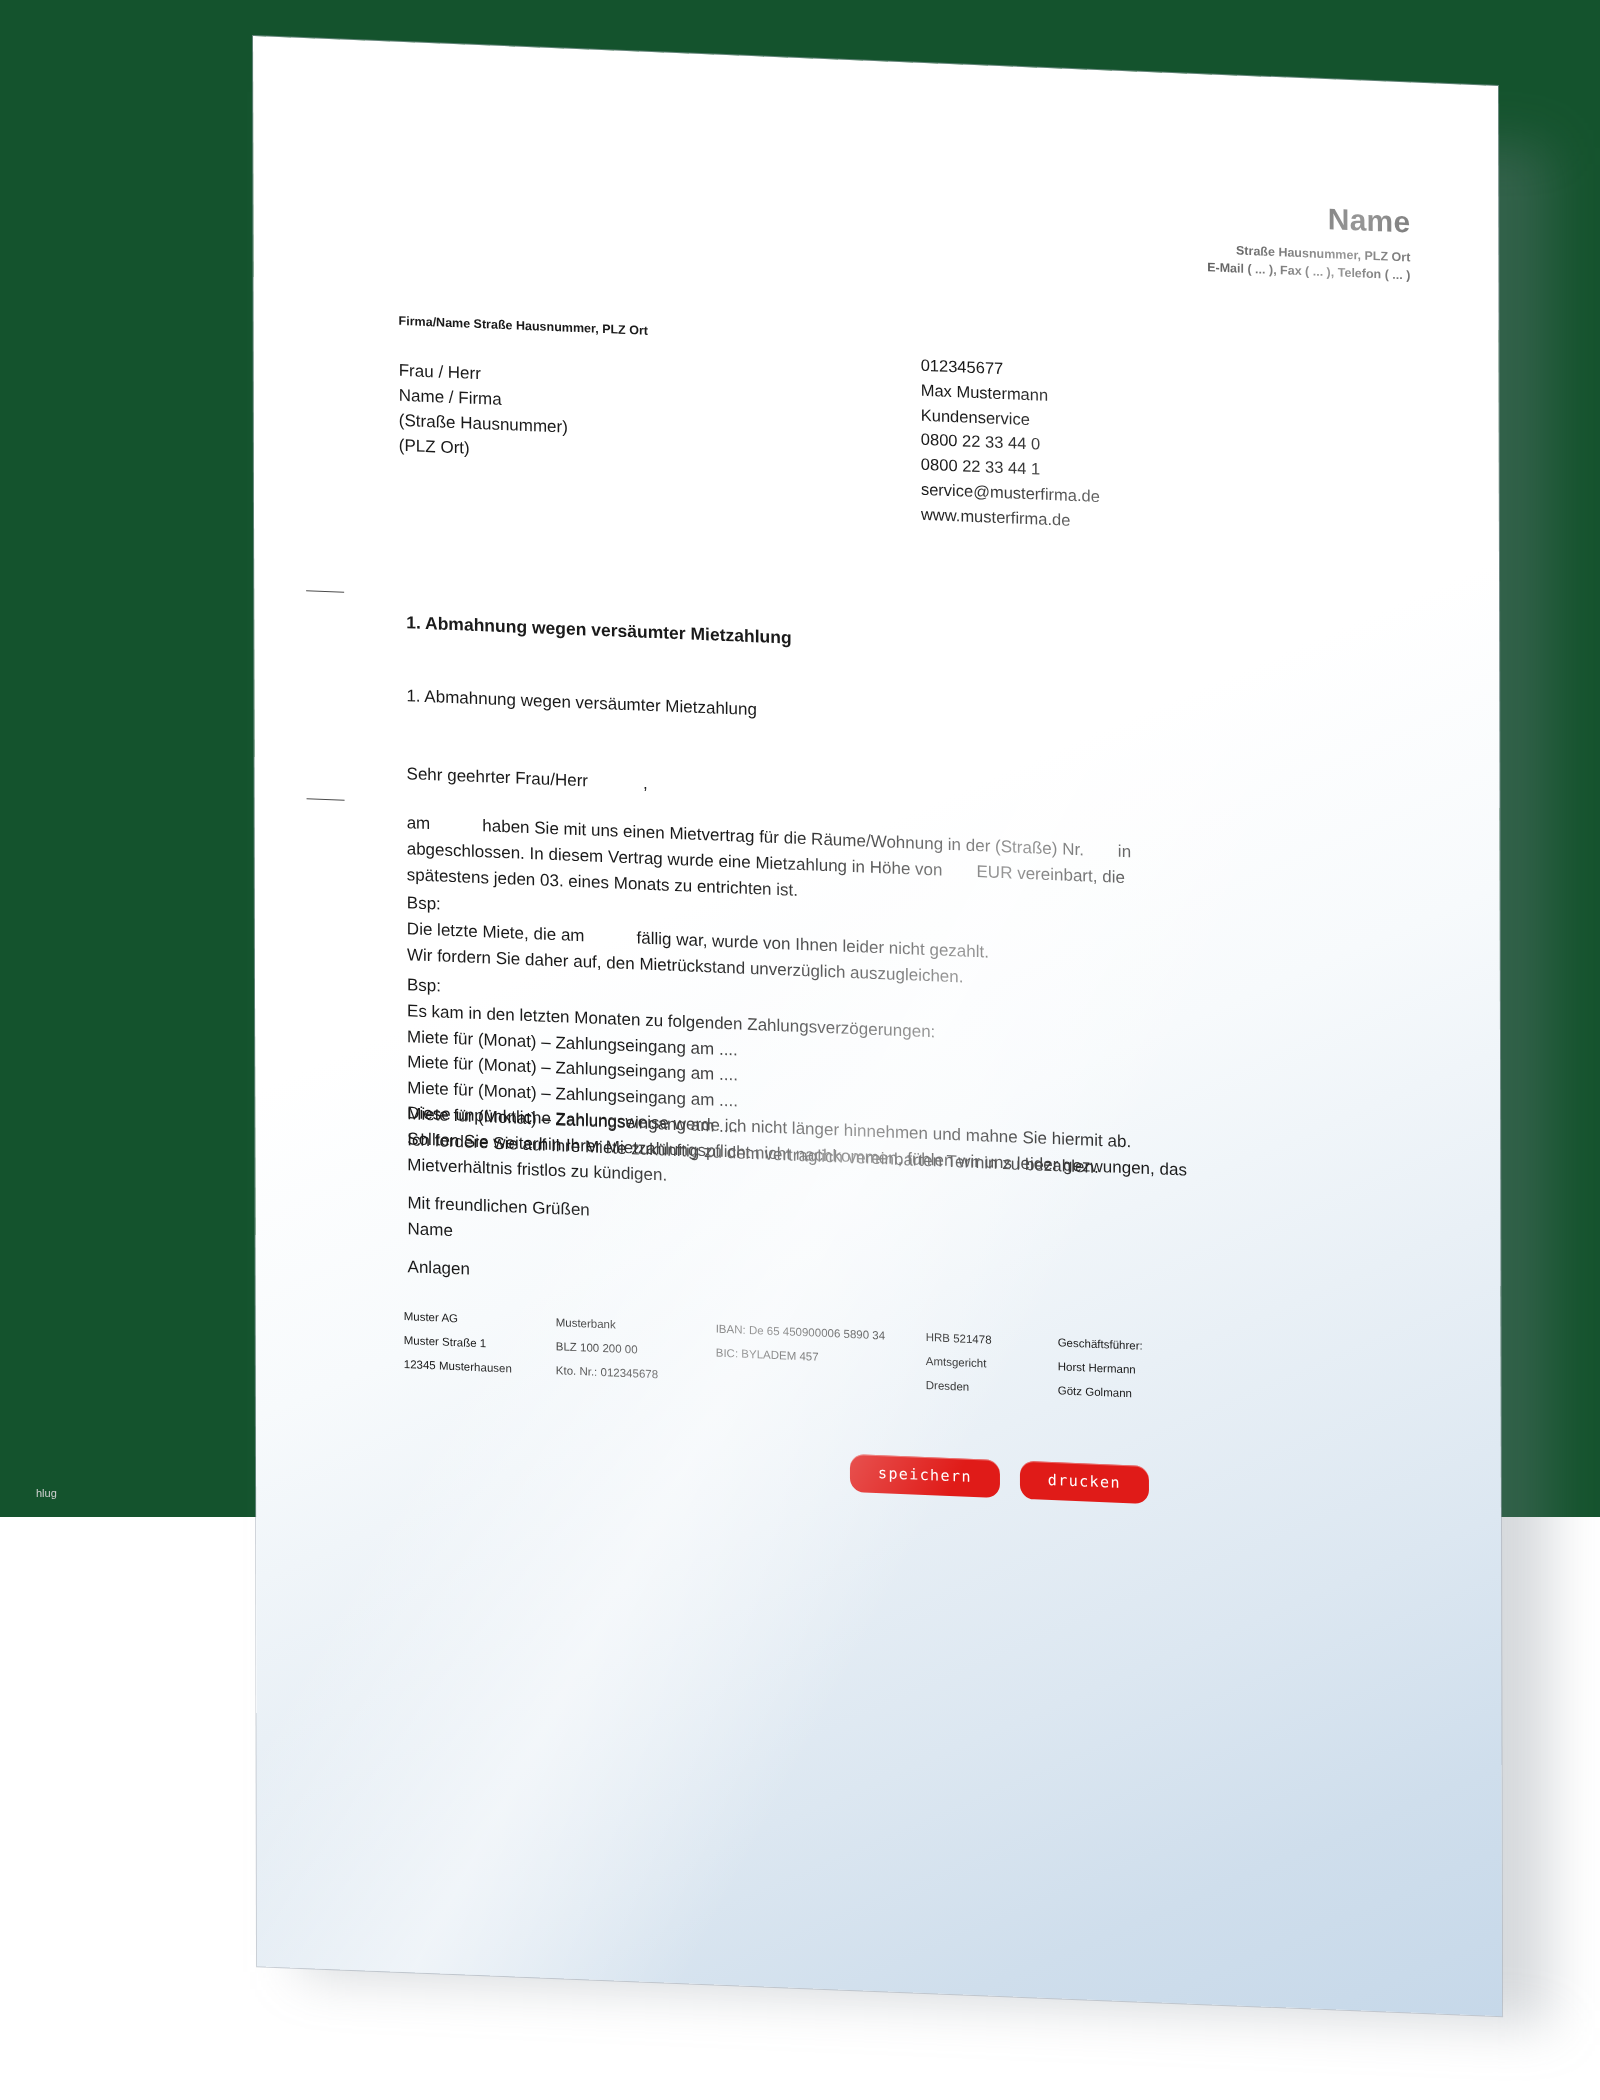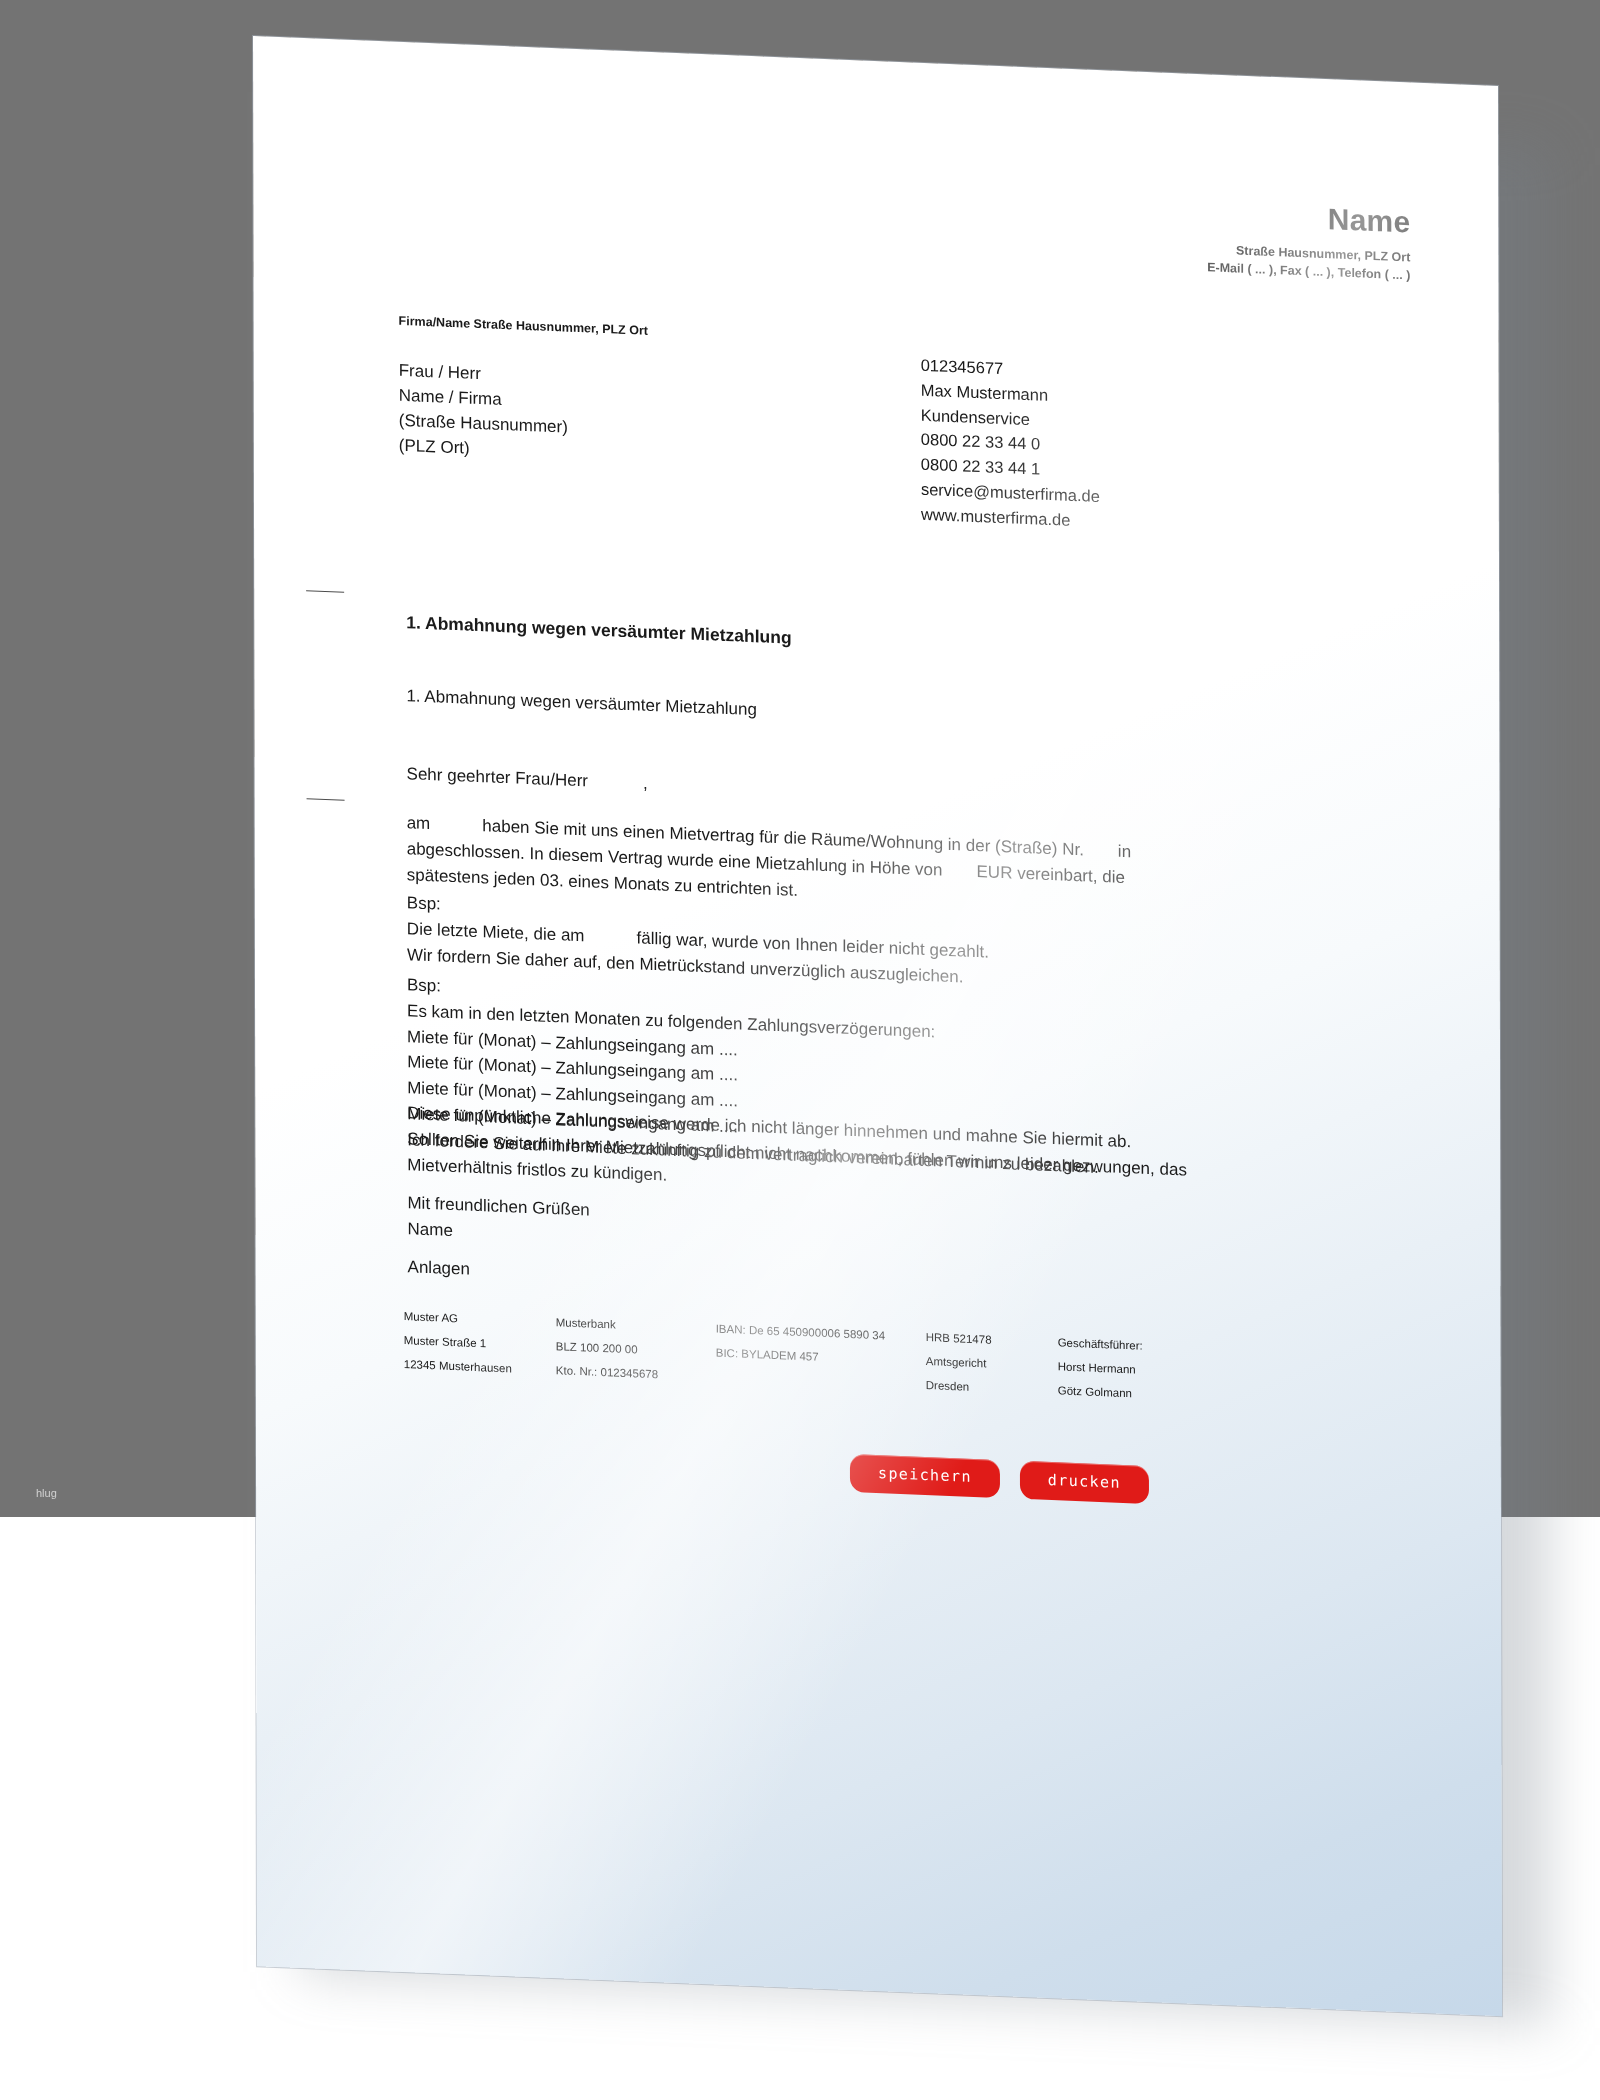--- a/index.html
+++ b/index.html
@@ -12,21 +12,21 @@
     height: 2100px;
     overflow: hidden;
     font-family: "Liberation Sans", sans-serif;
   }
 
   
   #stage {
     position: relative;
     width: 1600px;
     height: 1517px;
-    background: #737373;
+    background: #14532d;
   }
 
   
   #sheet-shadow {
     position: absolute;
     left: 300px;
     top: 120px;
     width: 1250px;
     height: 1880px;
     background: rgba(120,130,140,0.30);

